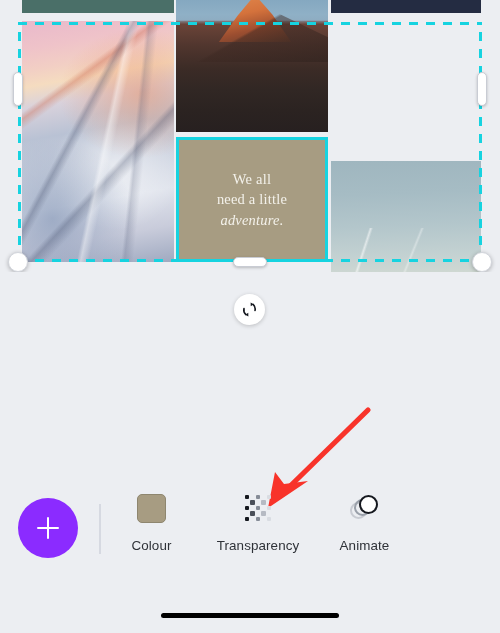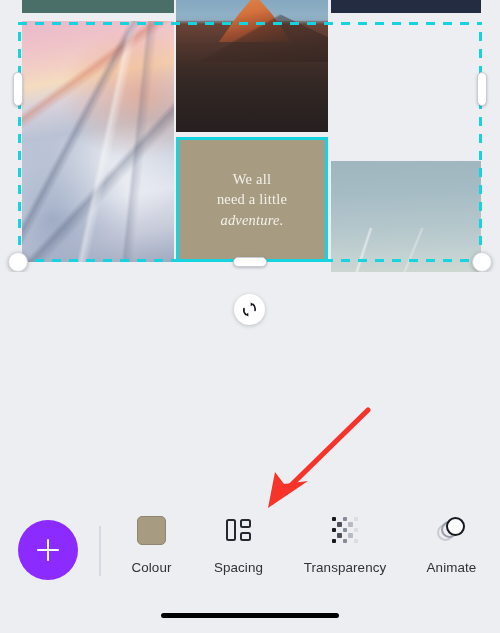--- a/index.html
+++ b/index.html
@@ -203,21 +203,21 @@
   .red-arrow {
     position: absolute;
     left: 246px; top: 406px;
     width: 126px; height: 108px;
     pointer-events: none;
   }
 
   
   .toolbar {
     position: absolute;
-    left: 0; top: 508px;
+    left: 0; top: 486px;
     width: 500px; height: 100px;
     display: flex;
     align-items: center;
   }
   .fab {
     position: absolute;
     left: 18px; top: 12px;
     width: 60px; height: 60px;
     border-radius: 50%;
     background: #8b2bff;
@@ -394,30 +394,20 @@
 
     <div class="tools">
 
       <button class="tool">
         <span class="icon-box">
           <span class="swatch"></span>
         </span>
         <span class="label">Colour</span>
       </button>
 
-      <button class="tool">
-        <span class="icon-box">
-          <span class="ic-spacing">
-            <i class="tall"></i>
-              <i class="sq-t"></i>
-              <i class="sq-b"></i>
-          </span>
-        </span>
-        <span class="label">Spacing</span>
-      </button>
 
       <button class="tool" style="width:126px;">
         <span class="icon-box">
           <span class="ic-transp" id="transp-grid">
               <span style="background: rgb(21, 24, 31);"></span>
               <span style="background: transparent;"></span>
               <span style="background: rgb(134, 140, 151);"></span>
               <span style="background: transparent;"></span>
               <span style="background: rgb(217, 220, 226);"></span>
               <span style="background: transparent;"></span>

